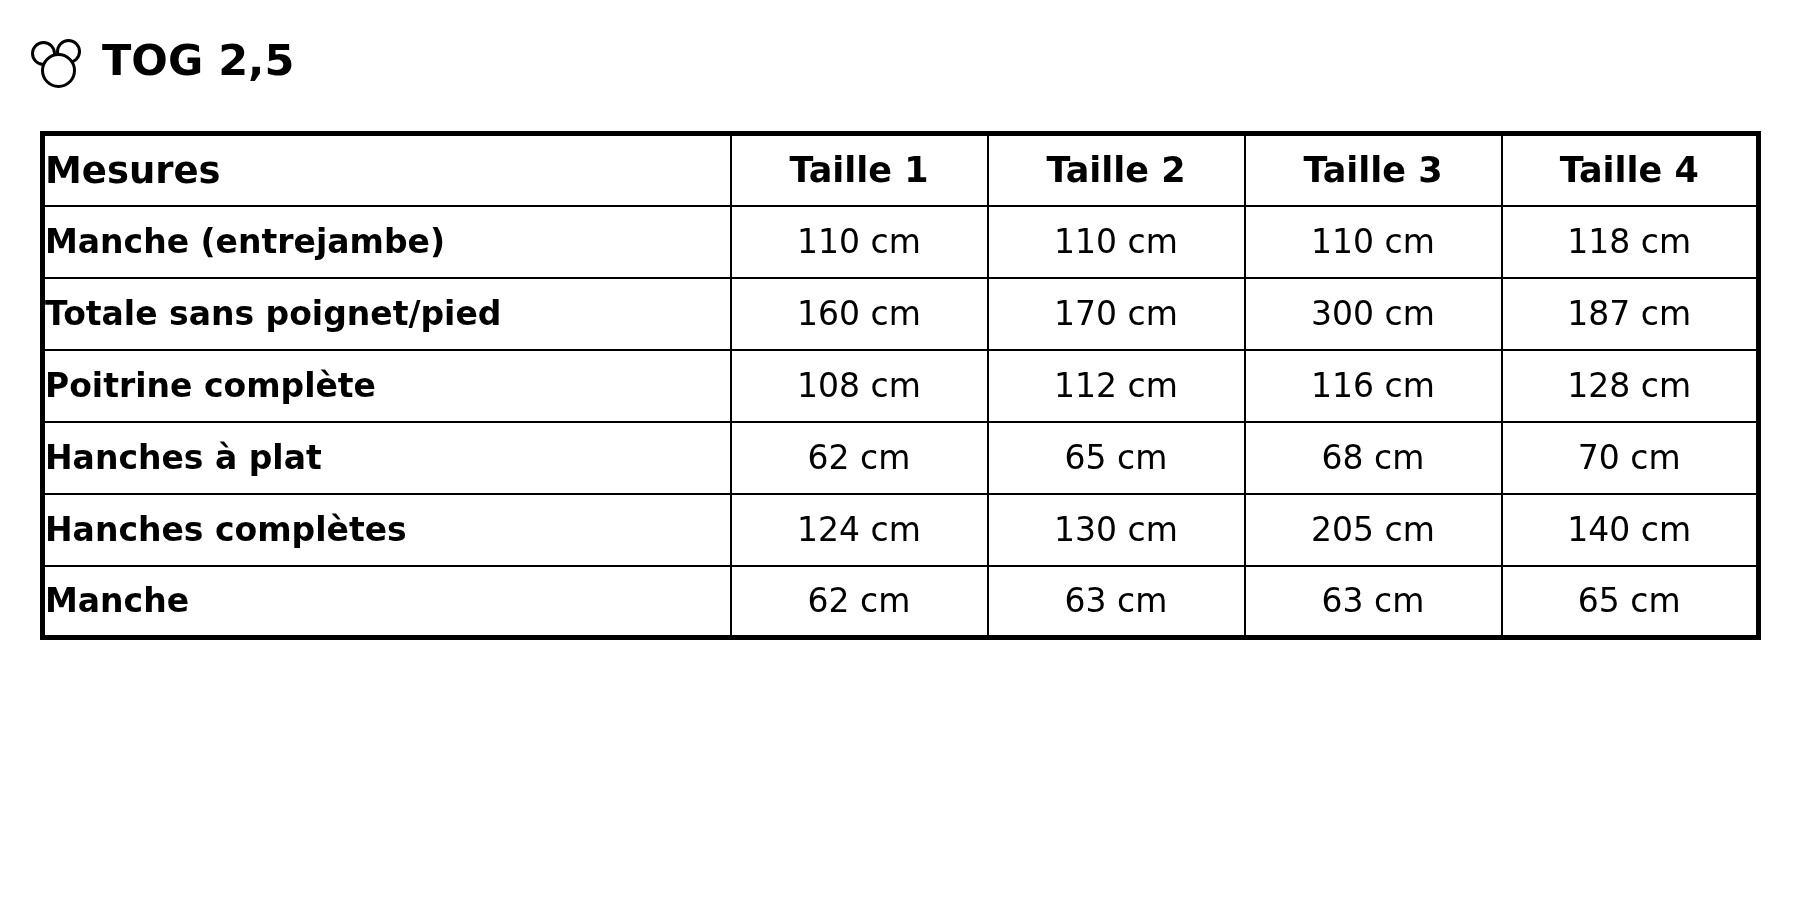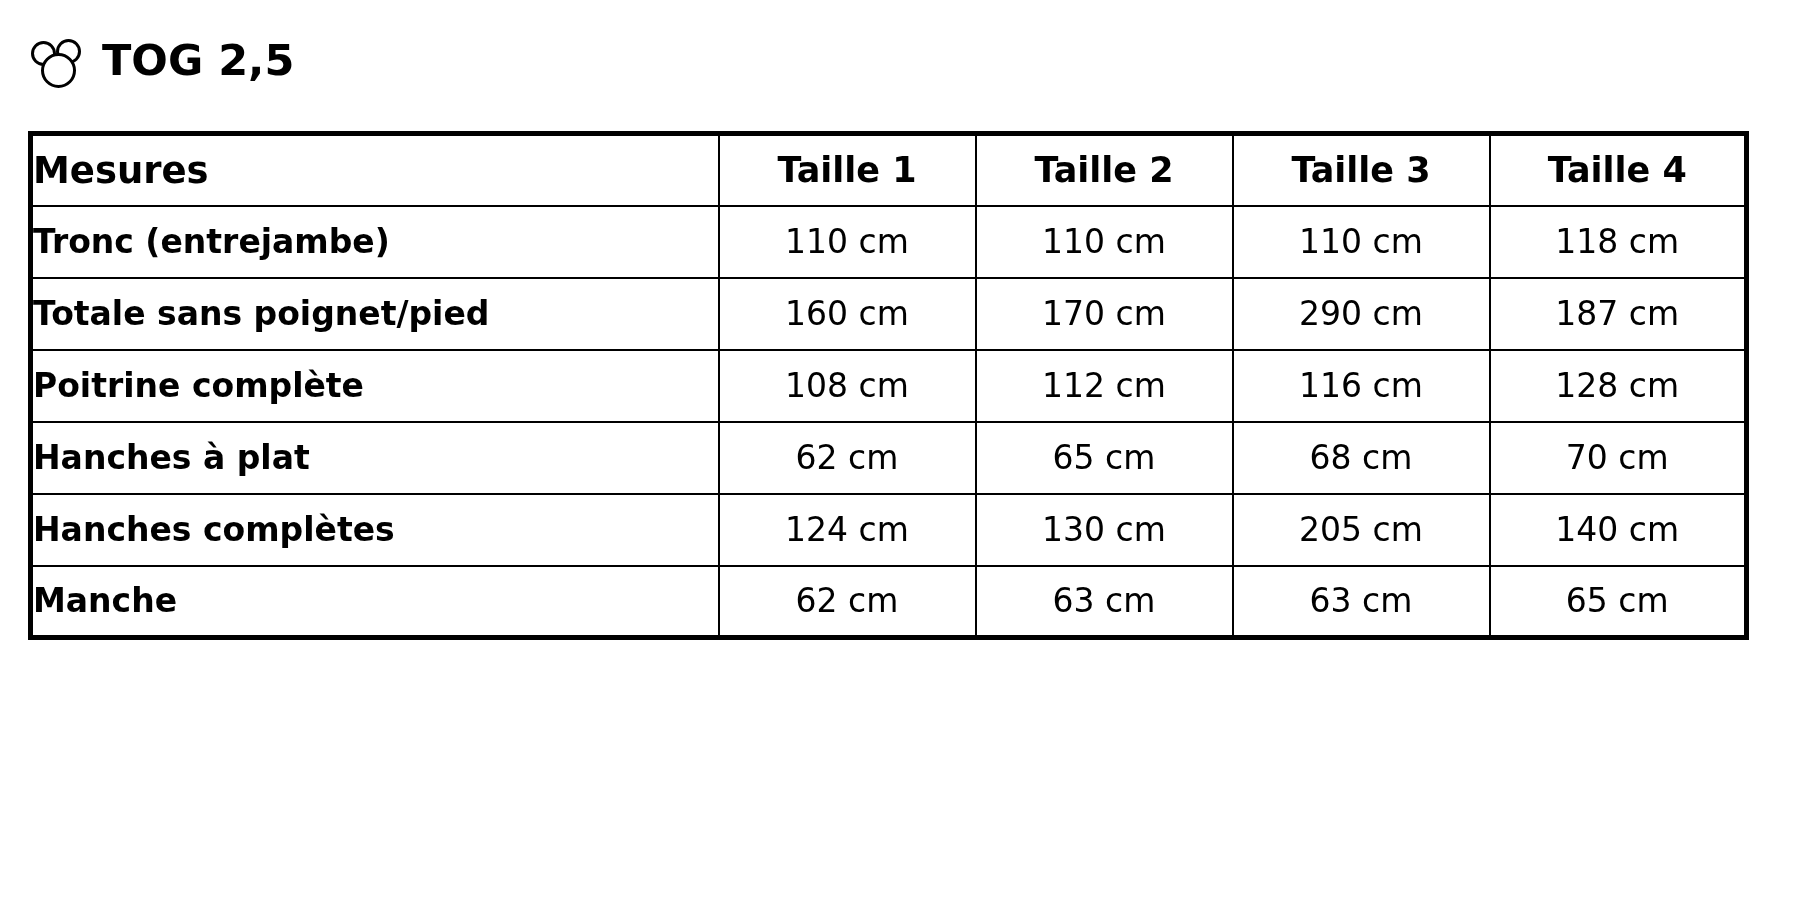--- a/index.html
+++ b/index.html
@@ -61,21 +61,21 @@
   }
   .title-text {
     font-size: 43px;
     font-weight: bold;
     letter-spacing: 0px;
     line-height: 1;
     white-space: nowrap;
   }
   table.size-table {
     position: absolute;
-    left: 28px;
+    left: 40px;
     top: 131px;
     width: 1718px;
     border-collapse: collapse;
     border: 5px solid #000;
     background: #fff;
     table-layout: fixed;
   }
   table.size-table td, table.size-table th {
     border: 2px solid #000;
     padding: 0;
@@ -137,31 +137,31 @@
       <tr>
         <th class="head-label">Mesures</th>
         <th class="head-val">Taille 1</th>
         <th class="head-val">Taille 2</th>
         <th class="head-val">Taille 3</th>
         <th class="head-val">Taille 4</th>
       </tr>
     </thead>
     <tbody>
       <tr>
-        <td class="label-cell">Tronc (entrejambe)</td>
+        <td class="label-cell">Manche (entrejambe)</td>
         <td class="val-cell">110 cm</td>
         <td class="val-cell">110 cm</td>
         <td class="val-cell">110 cm</td>
         <td class="val-cell">118 cm</td>
       </tr>
       <tr>
         <td class="label-cell">Totale sans poignet/pied</td>
         <td class="val-cell">160 cm</td>
         <td class="val-cell">170 cm</td>
-        <td class="val-cell">290 cm</td>
+        <td class="val-cell">300 cm</td>
         <td class="val-cell">187 cm</td>
       </tr>
       <tr>
         <td class="label-cell">Poitrine complète</td>
         <td class="val-cell">108 cm</td>
         <td class="val-cell">112 cm</td>
         <td class="val-cell">116 cm</td>
         <td class="val-cell">128 cm</td>
       </tr>
       <tr>

